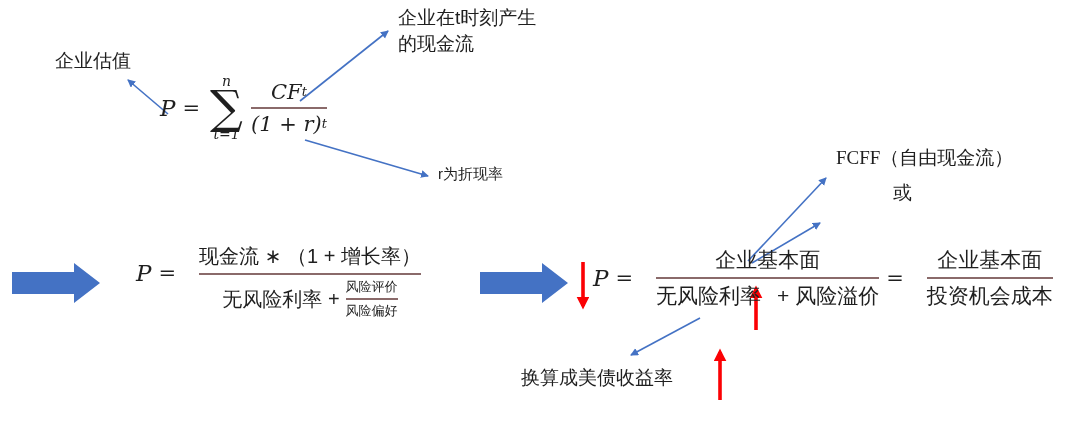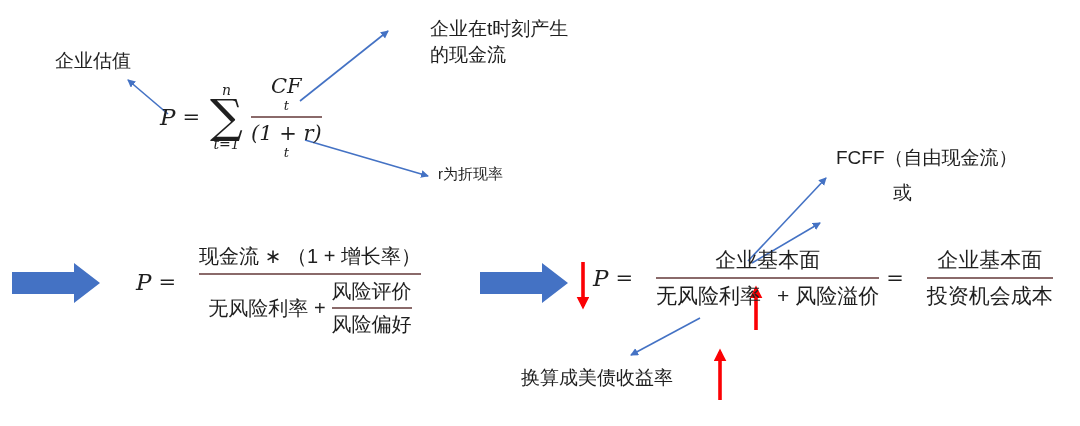--- a/index.html
+++ b/index.html
@@ -19,31 +19,31 @@
   .frac{display:flex;flex-direction:column;align-items:center;margin-left:16px;}
   .frac .bar{align-self:stretch;height:0;border-top:2px solid #8a6a6a;margin:3px 0;}
   .num,.den{display:flex;align-items:center;justify-content:center;}
   .cjk{font-size:20px;}
   .mathit{font-family:"DejaVu Serif","Liberation Serif",serif;font-style:italic;}
 
   
   #formula1 .sum-col{display:flex;flex-direction:column;align-items:center;margin:0 3px;}
   #formula1 .sum-limit{font-family:"DejaVu Serif","Liberation Serif",serif;font-style:italic;font-size:14px;line-height:1;}
   #formula1 .sigma{font-family:"DejaVu Serif","Liberation Serif",serif;font-size:46px;line-height:0.85;font-style:normal;}
-  #formula1 .num,#formula1 .den{font-size:21px;flex-direction:column;}
+  #formula1 .num,#formula1 .den{font-size:21px;}
   #formula1 sub,#formula1 sup{font-size:13px;}
 
   
   #formula2 .lift{margin-bottom:18px;}
-  #formula2 .minifrac{display:flex;flex-direction:column;align-items:center;margin-left:6px;font-size:20px;}
+  #formula2 .minifrac{display:flex;flex-direction:column;align-items:center;margin-left:6px;font-size:13px;}
   #formula2 .minifrac .bar{margin:2px 0;}
 
   
   #formula3 .gap{display:inline-block;width:16px;}
-  .fcff-note{font-size:19px;white-space:nowrap;}
+  .fcff-note{font-size:19px;white-space:nowrap;font-family:Liberation Serif, serif;}
 </style>
 </head>
 <body>
 
 <div id="canvas">
 
   <svg id="arrows" viewBox="0 0 1080 426" xmlns="http://www.w3.org/2000/svg">
     <defs>
       <marker id="bluehead" markerWidth="9" markerHeight="9" refX="7" refY="4" orient="auto" markerUnits="userSpaceOnUse">
         <path d="M0,0 L8,4 L0,8 z" fill="#4472C4"></path>
@@ -65,21 +65,21 @@
 
     <line x1="583" y1="262" x2="583" y2="306" stroke="#FB0104" stroke-width="3.6" marker-end="url(#redhead)"></line>
     <line x1="756" y1="330" x2="756" y2="289" stroke="#FB0104" stroke-width="3.6" marker-end="url(#redhead)"></line>
     <line x1="720" y1="400" x2="720" y2="352" stroke="#FB0104" stroke-width="3.6" marker-end="url(#redhead)"></line>
   </svg>
 
   <div class="abs note" style="left:55px;top:48px;">
     <span>企业估值</span>
   </div>
 
-  <div class="abs note" style="left:398px;top:16px;margin-left:32px;">
+  <div class="abs note" style="left:398px;top:5px;">
     <div>企业在t时刻产生</div>
     <div>的现金流</div>
   </div>
 
   <div class="abs note" style="left:438px;top:164px;font-size:15px;">
     <span>r为折现率</span>
   </div>
 
   <div class="abs fcff-note" style="left:836px;top:145px;">
     <span>FCFF（自由现金流）</span>

